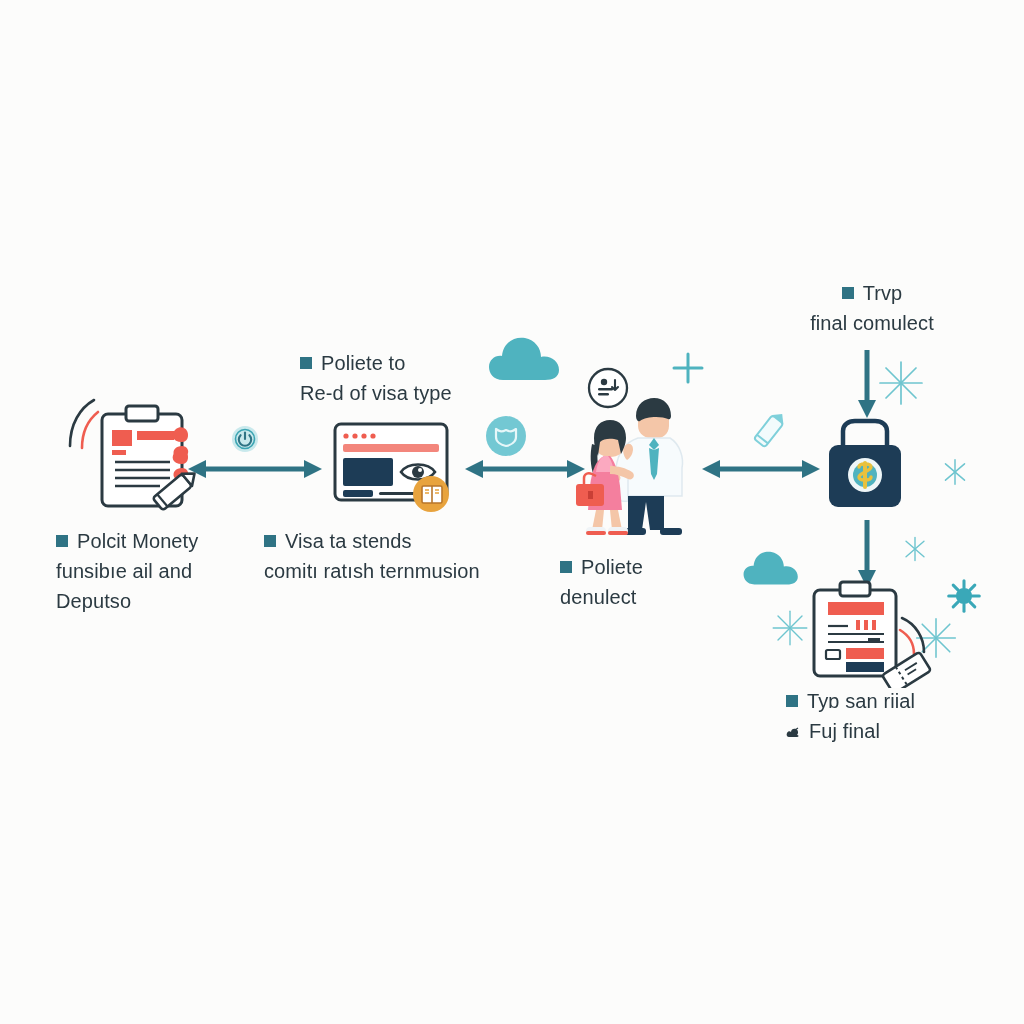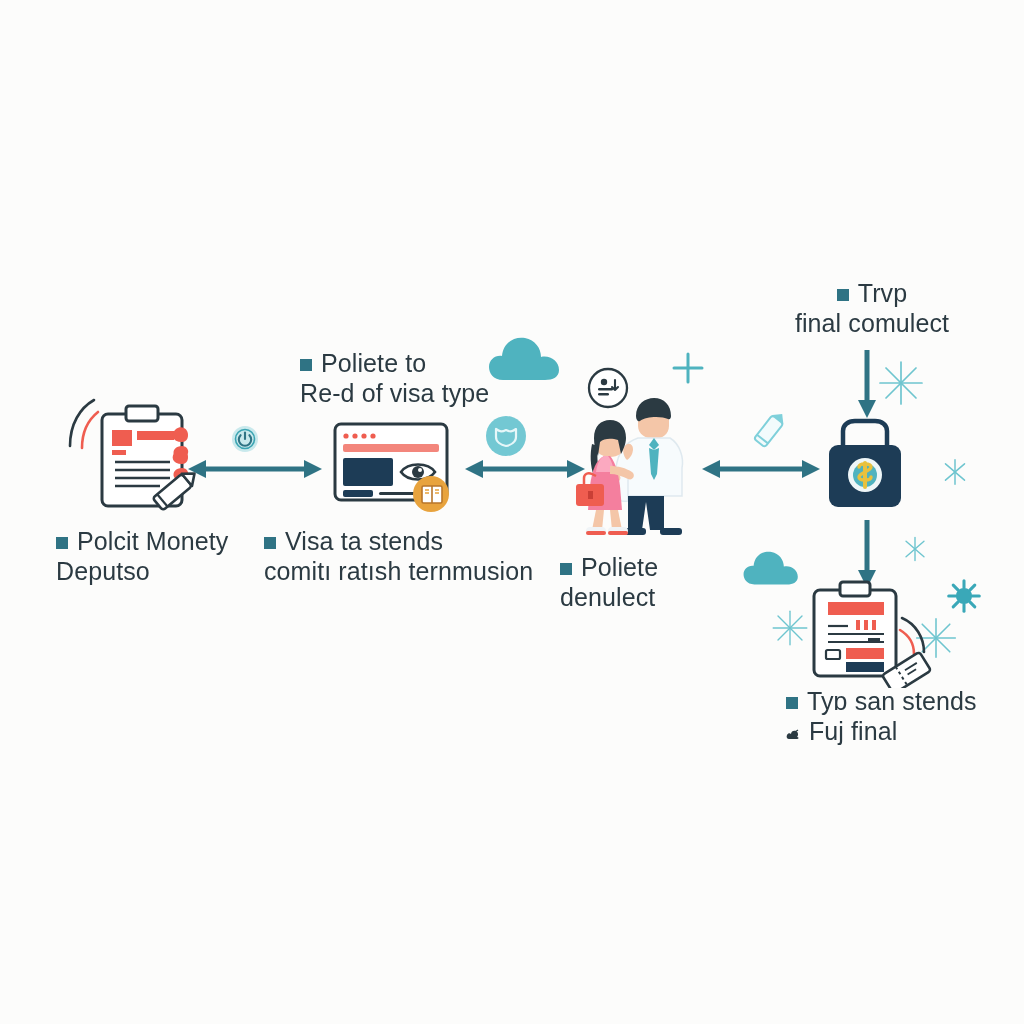--- a/index.html
+++ b/index.html
@@ -15,21 +15,21 @@
     width: 1024px;
     height: 1024px;
     background: #fcfcfb;
     overflow: hidden;
   }
 
   
   .label {
     position: absolute;
     color: #2b3a42;
-    font-size: 25px;
+    font-size: 20px;
     line-height: 30px;
     font-family: "Liberation Sans", sans-serif;
     letter-spacing: 0.1px;
   }
   .label .ln { display: block; white-space: nowrap; }
   .label .ln.center { text-align: center; }
   .bullet {
     display: inline-block;
     width: 12px;
     height: 12px;
@@ -242,20 +242,21 @@
       <g transform="rotate(-40 110 96)">
         <rect x="94" y="88" width="38" height="16" rx="3" fill="#ffffff" stroke="#2b3a42" stroke-width="2.6"></rect>
         <path d="M132 88 L142 96 L132 104 Z" fill="#ffffff" stroke="#2b3a42" stroke-width="2.6" stroke-linejoin="round"></path>
         <path d="M100 88 L100 104" stroke="#2b3a42" stroke-width="2.2"></path>
       </g>
     </svg>
   </div>
 
   <div class="label" style="left:32px; top:526px; width:230px;margin-left:24px;">
     <span class="ln"><span class="bullet"></span><span>Polcit Monety</span></span>
+    <span class="ln">funsibıe ail and</span>
     <span class="ln">Deputso</span>
   </div>
 
   <div class="label" style="left:300px; top:348px; width:240px;">
     <span class="ln"><span class="bullet"></span><span>Poliete to</span></span>
     <span class="ln">Re-d of visa type</span>
   </div>
 
   <div class="icon-wrap" style="left:331px; top:420px;">
     <svg width="130" height="96" viewBox="0 0 130 96">
@@ -384,21 +385,21 @@
 
       <g transform="rotate(-32 106 92)">
         <rect x="84" y="82" width="44" height="22" rx="3" fill="#ffffff" stroke="#2b3a42" stroke-width="2.6"></rect>
         <path d="M100 82 L100 104" stroke="#2b3a42" stroke-width="2" stroke-dasharray="3 3"></path>
         <path d="M106 90 L120 90 M106 95 L116 95" stroke="#2b3a42" stroke-width="1.8"></path>
       </g>
     </svg>
   </div>
 
   <div class="label" style="left:786px; top:686px; width:230px;">
-    <span class="ln"><span class="bullet"></span><span>Tyɒ san stends</span></span>
+    <span class="ln"><span class="bullet"></span><span>Tyɒ san riial</span></span>
     <span class="ln">
       <span class="glyph-mini">
         <svg width="14" height="12" viewBox="0 0 14 12">
           <path d="M3 10 C1 10 0 8 1 6 C2 4 4 4 5 5 C5 2 8 1 10 2 C12 3 13 6 11 8 C13 8 13 10 11 10 Z" fill="#2b3a42"></path>
           <path d="M9 3 L12 1" stroke="#2b3a42" stroke-width="1.2"></path>
         </svg>
       </span><span>Fuj final</span>
     </span>
   </div>
 

